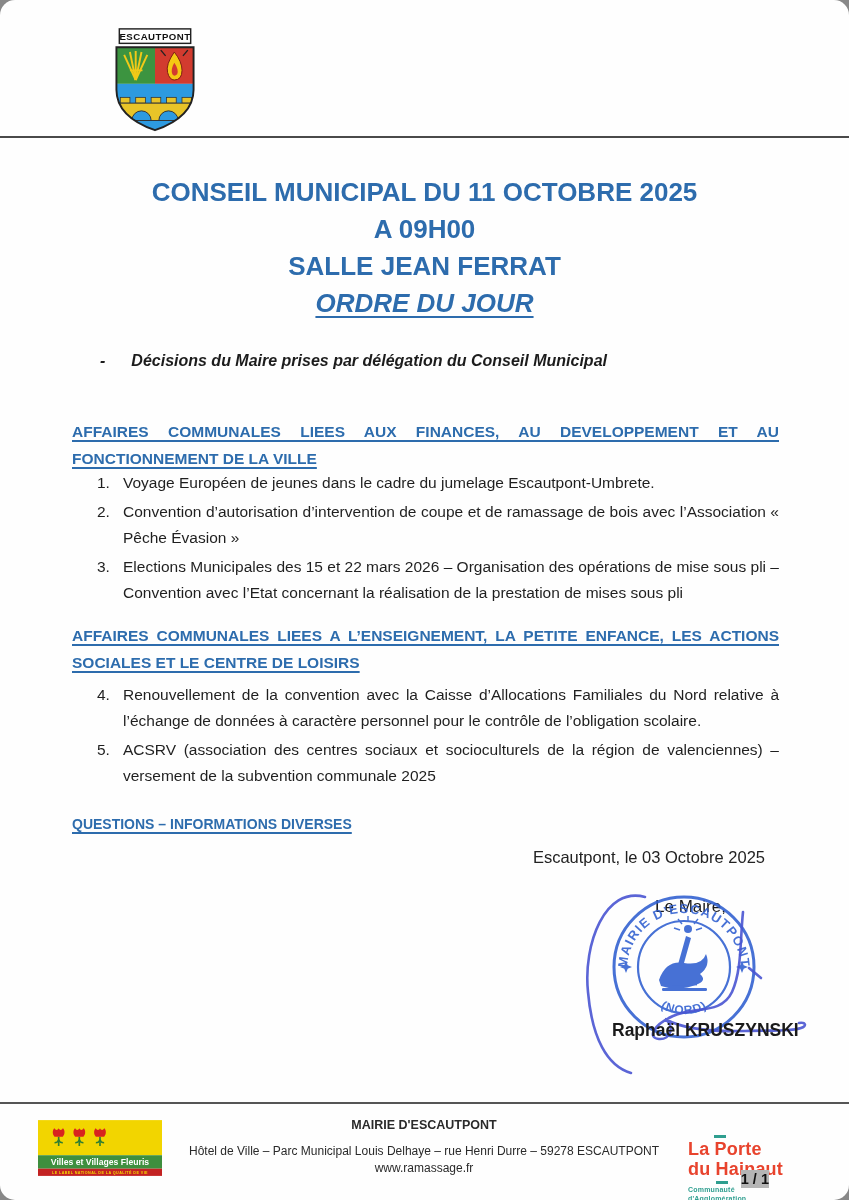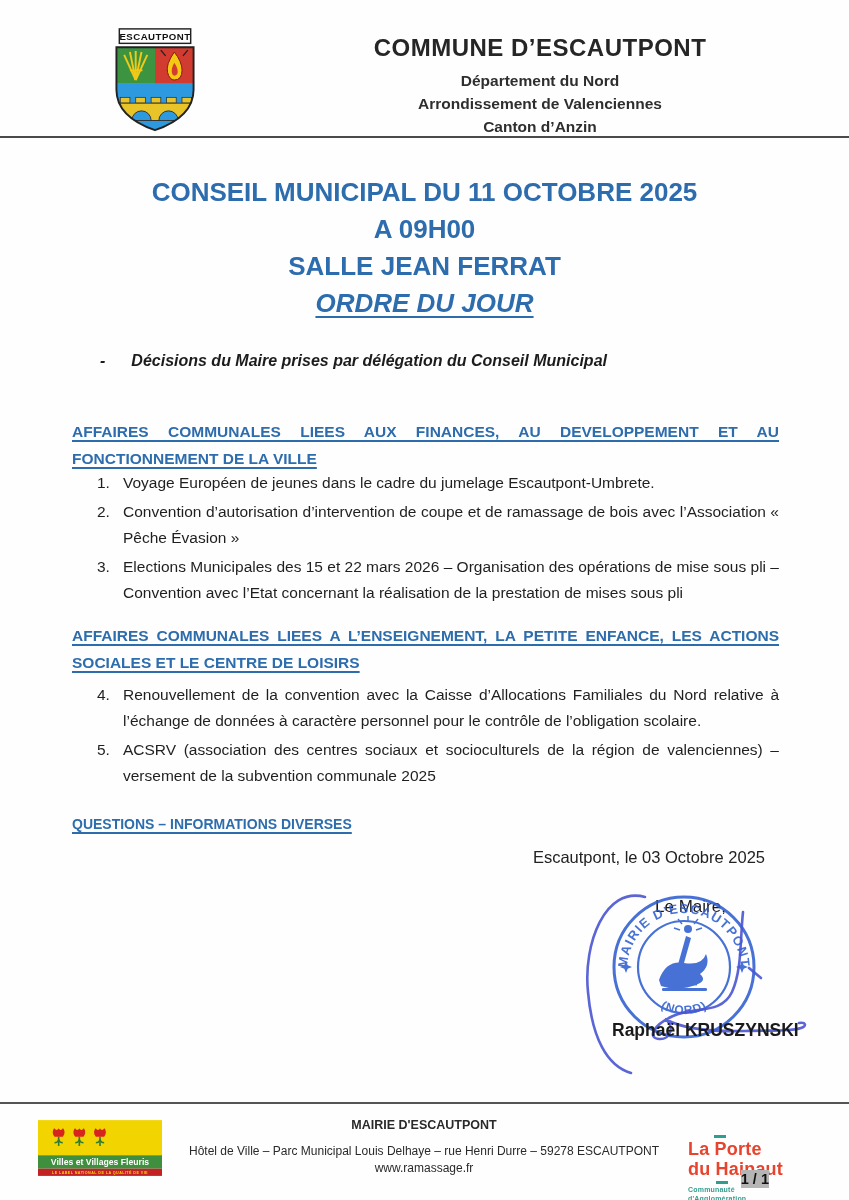--- a/index.html
+++ b/index.html
@@ -1,20 +1,20 @@
 <!DOCTYPE html>
 <html style="--heading-blue: #2d6cad; --stamp-blue: #2e5ed0; --signature-blue: #4a55d2; --porte-red: #e8432d; --porte-teal: #2f9e8f; --fleuris-yellow: #f2d500; --fleuris-green: #3e8f3e; --fleuris-red: #c32222;"><head>
 <meta charset="utf-8">
 <style>
   * { margin:0; padding:0; box-sizing:border-box; }
   html,body { background:#888; }
   body { display:flex; justify-content:center; font-family:"Liberation Sans", sans-serif; }
   .page {
     position:relative; width:849px; height:1200px; background:#fefefe;
-    overflow:hidden; color:#1f1f1f;
+    overflow:hidden; color:#1f1f1f;border-radius:15px;
   }
 
   
   .crest { position:absolute; left:106px; top:26px; width:98px; height:108px; }
   .header-text { position:absolute; left:270px; top:34px; width:540px; text-align:center; color:#2b2b2b; }
   .commune-title { font-size:24px; font-weight:bold; letter-spacing:.5px; margin-bottom:7px; color:#262626; }
   .header-sub { font-size:15.5px; font-weight:bold; line-height:23px; color:#2e2e2e; }
   .rule { position:absolute; left:0; width:849px; border-top:2px solid #4a4a4a; }
   .rule-top { top:136px; }
   .rule-bottom { top:1102px; border-top-width:2px; border-top-color:#555; }
@@ -108,26 +108,20 @@
         <rect x="12" y="80" width="76" height="18" fill="#e8c428" stroke="#333" stroke-width="1"></rect>
         <path d="M26,98 a10,10 0 0 1 20,0 Z" fill="#2d9ae0" stroke="#333" stroke-width="1"></path>
         <path d="M54,98 a10,10 0 0 1 20,0 Z" fill="#2d9ae0" stroke="#333" stroke-width="1"></path>
       </g>
     </g>
     <path d="M10,22 H90 V66 Q90,94 50,108 Q10,94 10,66 Z" fill="none" stroke="#222" stroke-width="2"></path>
     <rect x="13" y="3" width="74" height="15" fill="#fff" stroke="#222" stroke-width="1.5"></rect>
     <text x="50" y="14.5" text-anchor="middle" font-size="10" font-weight="bold" fill="#111" letter-spacing=".5">ESCAUTPONT</text>
   </svg>
 
-  <div class="header-text">
-    <div class="commune-title">COMMUNE D’ESCAUTPONT</div>
-    <div class="header-sub">Département du Nord</div>
-    <div class="header-sub">Arrondissement de Valenciennes</div>
-    <div class="header-sub">Canton d’Anzin</div>
-  </div>
 
   <div class="rule rule-top"></div>
 
   <div class="title-block">
     <div class="tline">CONSEIL MUNICIPAL DU 11 OCTOBRE 2025</div>
     <div class="tline">A 09H00</div>
     <div class="tline">SALLE JEAN FERRAT</div>
     <div class="tline title-ordre">ORDRE DU JOUR</div>
   </div>
 

